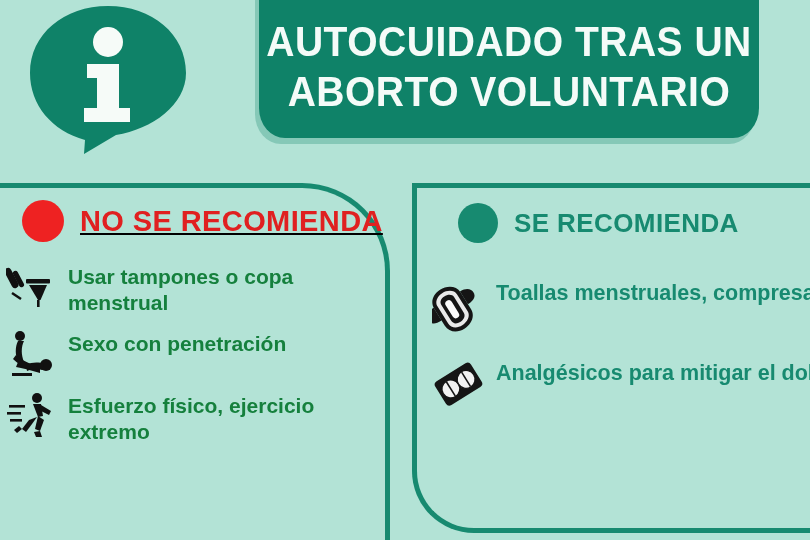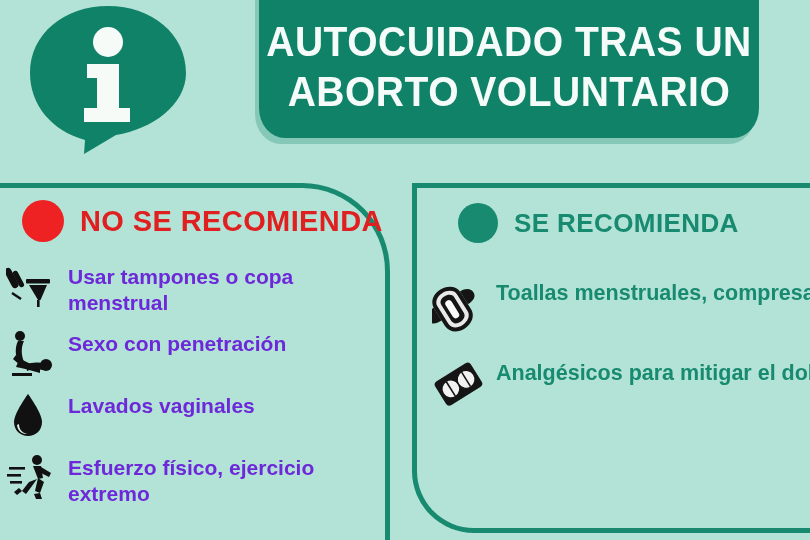--- a/index.html
+++ b/index.html
@@ -90,21 +90,21 @@
     border-top: 5px solid #178a70;
   }
 
   
   .sec-head {
     position: absolute;
     display: flex;
     align-items: center;
     gap: 16px;
   }
-  .sec-head.left  { left: 22px;  top: 200px; }
+  .sec-head.left  { left: 22px;  top: 200px; text-decoration: underline; }
   .sec-head.right { left: 458px; top: 203px; text-align: center; }
 
   .dot {
     border-radius: 50%;
     flex: 0 0 auto;
   }
   .dot-red   { width: 42px; height: 42px; background: #ee2222; }
   .dot-green { width: 40px; height: 40px; background: #178a70; }
 
   .sec-title {
@@ -143,21 +143,21 @@
   .items-right .item-icon { width: 54px; height: 54px; }
   .item-icon svg { display: block; }
 
   .item-text {
     font-family: "Liberation Sans Narrow", "Liberation Sans", sans-serif;
     font-weight: bold;
     font-size: 21px;
     line-height: 1.22;
     padding-top: 2px;
   }
-  .items-left  .item-text { color: #6d28d9; }
+  .items-left  .item-text { color: #15803d; }
   .items-right .item-text { color: #178a70; font-size: 21.5px; white-space: nowrap; }
 </style>
 </head>
 <body>
 
 <div id="poster">
 
   <div class="header">
 
     <div class="bubble">
@@ -215,29 +215,20 @@
             <path d="M6 44 L26 44 L26 47 L6 47 Z"></path>
             <circle cx="40" cy="36" r="6"></circle>
             <path d="M20 36 C26 33 33 33 38 35 L36 41 C31 39 25 40 21 42 Z"></path>
             <path d="M10 26 C14 30 20 33 25 35 L23 40 C17 38 11 34 7 30 Z"></path>
           </g>
         </svg>
       </span>
       <span class="item-text">Sexo con penetración</span>
     </div>
 
-    <div class="item">
-      <span class="item-icon">
-        <svg viewBox="0 0 52 48" xmlns="http://www.w3.org/2000/svg">
-          <path d="M22 3 C22 3 8 22 8 31 C8 39.5 14.5 45 22 45 C29.5 45 36 39.5 36 31 C36 22 22 3 22 3 Z" fill="#111111"></path>
-          <path d="M13 33 C13 39 17 42.5 22 43 C16.5 43.5 11.5 40 11 34 Z" fill="#d9f1ea"></path>
-        </svg>
-      </span>
-      <span class="item-text">Lavados vaginales</span>
-    </div>
 
     <div class="item">
       <span class="item-icon">
         <svg viewBox="0 0 52 48" xmlns="http://www.w3.org/2000/svg">
           <g fill="#111111">
             <circle cx="31" cy="7" r="5"></circle>
             <path d="M27 13 L35 13 L37 25 L32 26 Z"></path>
             <path d="M35 14 L45 20 L43 24 L33 19 Z"></path>
             <path d="M32 25 L38 29 L34 40 L29 38 Z"></path>
             <path d="M34 40 L36 46 L30 46 L28 41 Z"></path>

